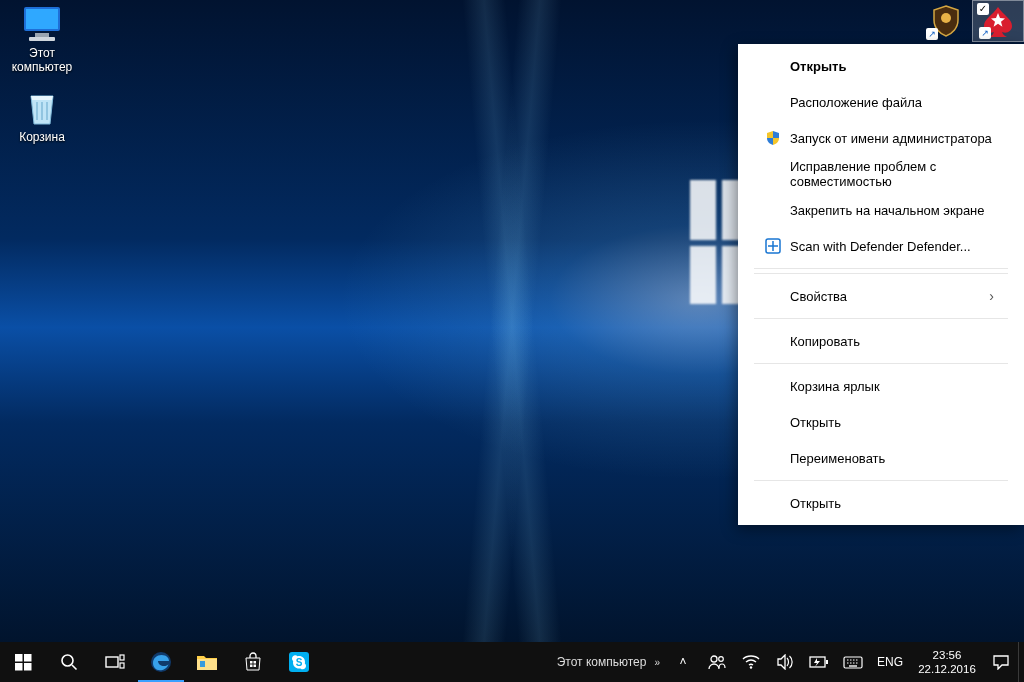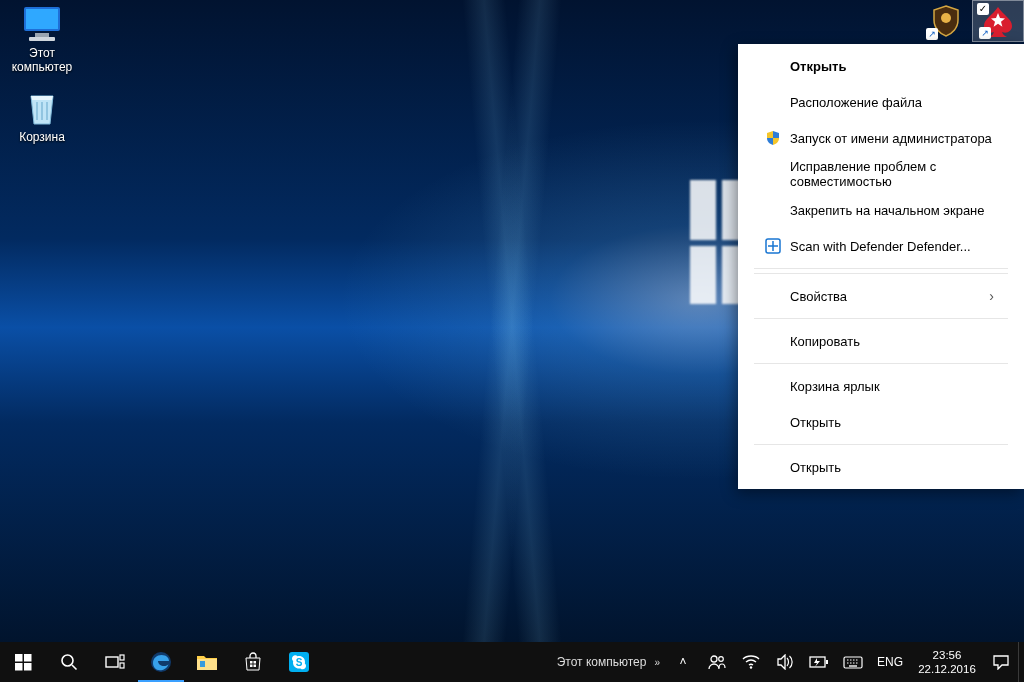--- a/index.html
+++ b/index.html
@@ -161,20 +161,23 @@
     <div class="mi">
         <span>Копировать</span>
       </div>
     <div class="sep"></div>
     <div class="mi">
         <span>Корзина ярлык</span>
       </div>
     <div class="mi">
         <span>Открыть</span>
       </div>
+    <div class="mi">
+        <span>Переименовать</span>
+      </div>
     <div class="sep"></div>
     <div class="mi">
         <span>Открыть</span>
       </div>
   </div>
 </div>
 
 <div class="taskbar">
   <div class="tbtn">
     <svg width="17" height="17" viewBox="0 0 17 17">

